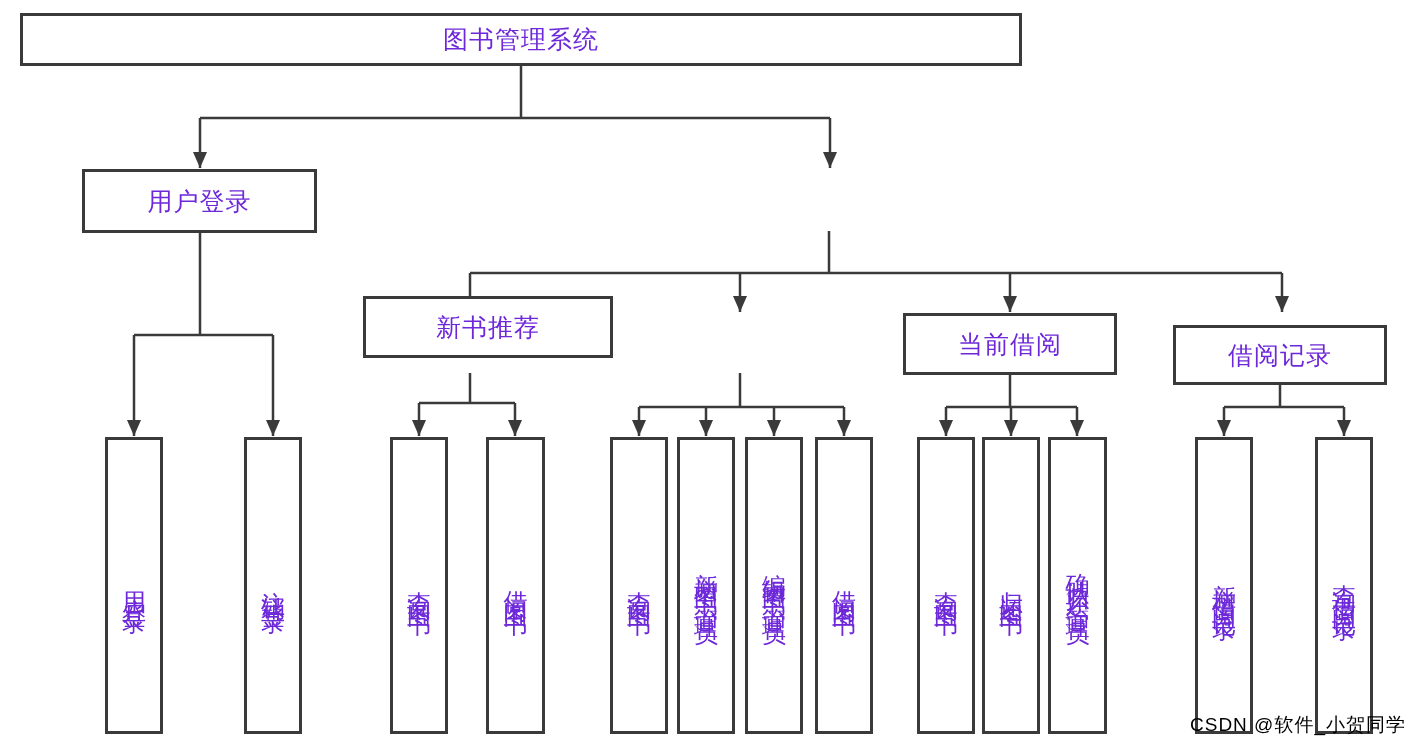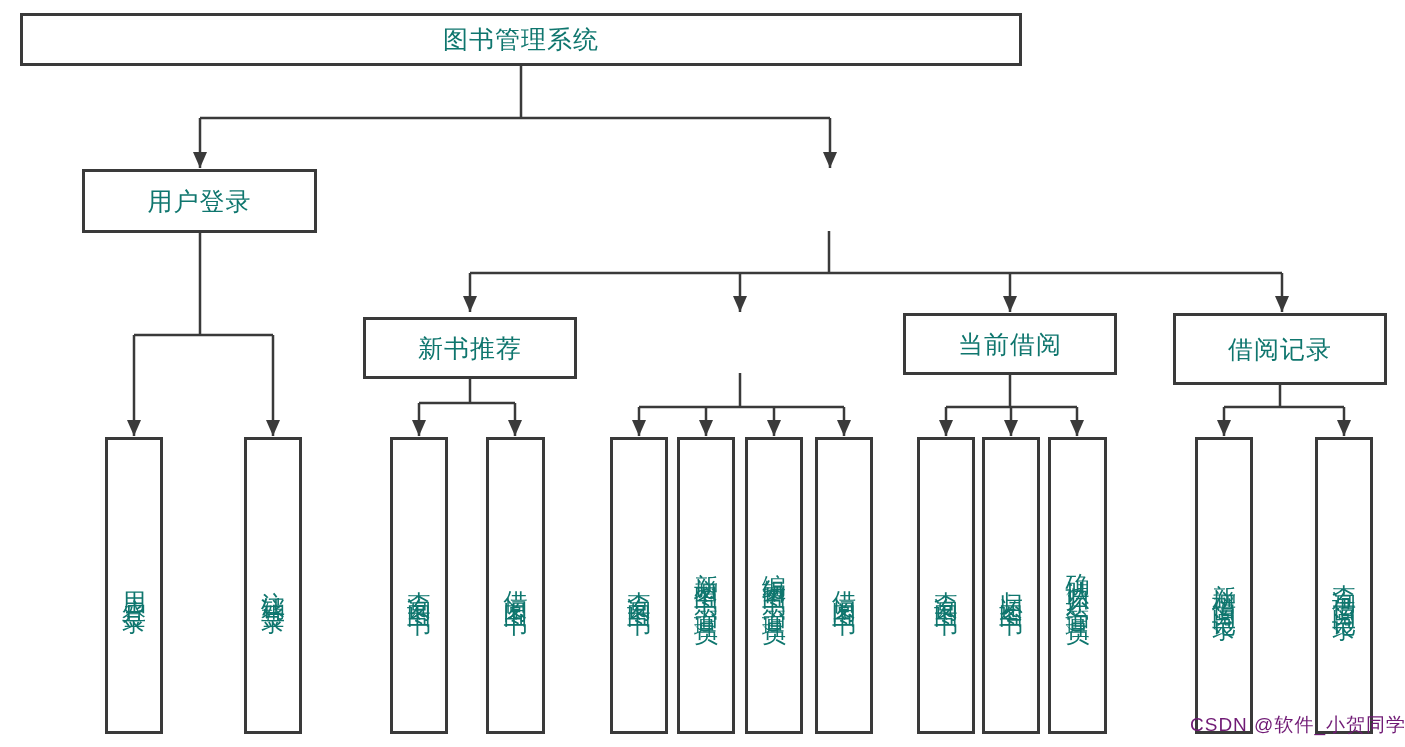--- a/index.html
+++ b/index.html
@@ -14,21 +14,21 @@
   .connector-layer {
     position: absolute;
     left: 0; top: 0;
     width: 1405px; height: 747px;
   }
   .box {
     position: absolute;
     box-sizing: border-box;
     border: 3px solid #3a3a3a;
     background: #ffffff;
-    color: #0f766e;
+    color: #6d28d9;
     display: flex;
     align-items: center;
     justify-content: center;
     text-align: center;
   }
   .box.h {
     font-size: 25px;
     letter-spacing: 1px;
     white-space: nowrap;
   }
@@ -39,21 +39,21 @@
     writing-mode: vertical-rl;
     text-orientation: mixed;
     letter-spacing: 7px;
     line-height: 1;
   }
   .watermark {
     position: absolute;
     left: 1190px;
     top: 712px;
     font-size: 19px;
-    color: #701a75;
+    color: #000000;
     letter-spacing: 1px;
     white-space: nowrap;
     z-index: 5;
   }
 </style>
 </head>
 <body>
 
 <div class="canvas">
 
@@ -98,23 +98,23 @@
 
       <line x1="1224" y1="407" x2="1224" y2="436" marker-end="url(#ah)"></line>
       <line x1="1344" y1="407" x2="1344" y2="436" marker-end="url(#ah)"></line>
     </g>
   </svg>
 
   <div class="box h" style="left:20px;top:13px;width:1002px;height:53px">图书管理系统</div>
 
   <div class="box h" style="left:82px;top:169px;width:235px;height:64px">用户登录</div>
 
-  <div class="box h" style="left:363px;top:317px;width:214px;height:62px">新书推荐</div>
+  <div class="box h" style="left:363px;top:296px;width:250px;height:62px">新书推荐</div>
   <div class="box h" style="left:903px;top:313px;width:214px;height:62px">当前借阅</div>
-  <div class="box h" style="left:1173px;top:313px;width:214px;height:72px">借阅记录</div>
+  <div class="box h" style="left:1173px;top:325px;width:214px;height:60px">借阅记录</div>
 
   <div class="box v" style="left:105px;top:437px;width:58px;height:297px">
     <span class="vtext">用户登录</span>
   </div>
   <div class="box v" style="left:244px;top:437px;width:58px;height:297px">
     <span class="vtext">注销登录</span>
   </div>
 
   <div class="box v" style="left:390px;top:437px;width:58px;height:297px">
     <span class="vtext">查询图书</span>

